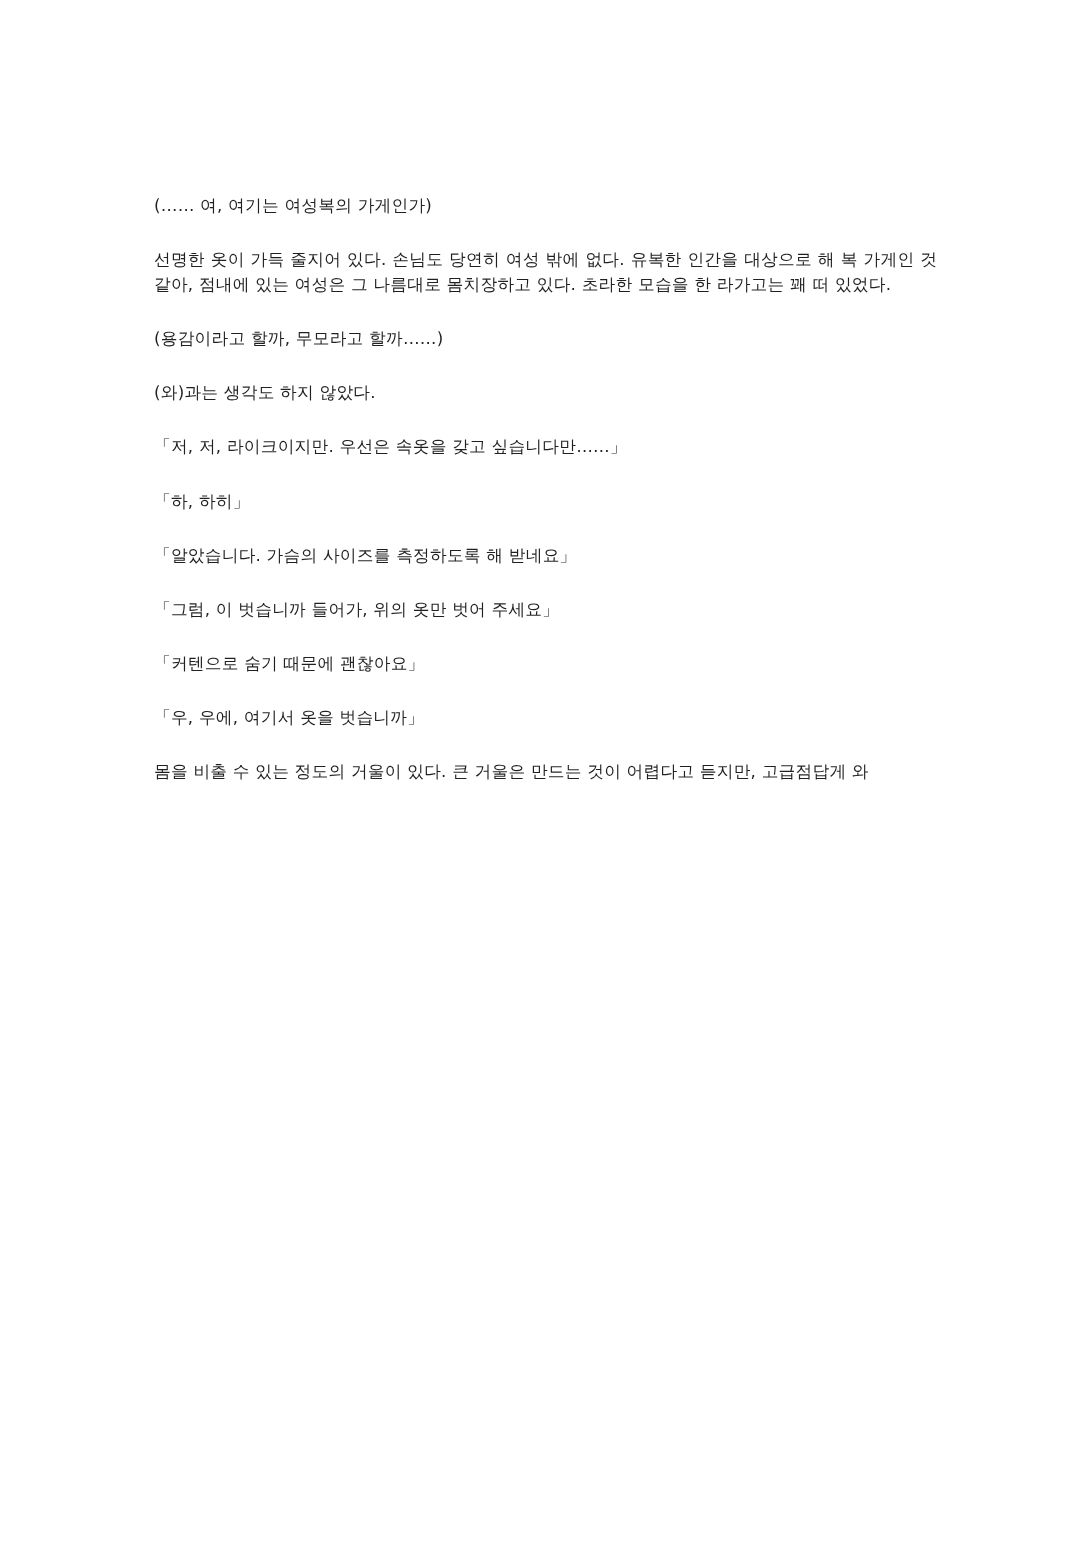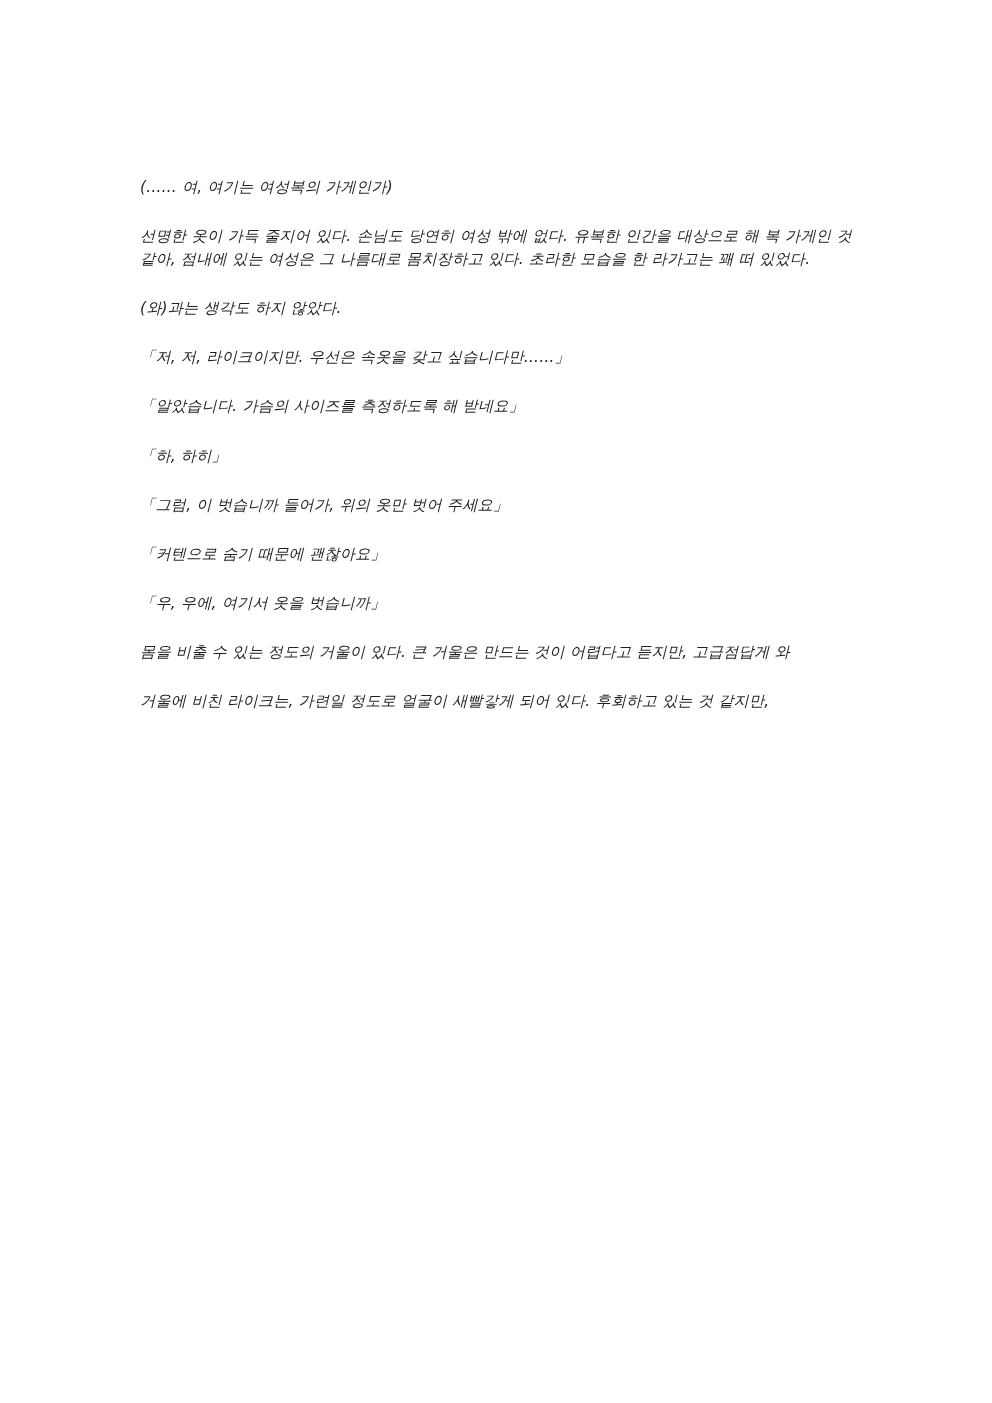--- a/index.html
+++ b/index.html
@@ -17,21 +17,20 @@
   .page {
     position: relative;
     width: 992px;
     height: 1403px;
     background: #ffffff;
     box-sizing: border-box;
     padding: 176px 140px 0 140px;
   }
   .doc-body {
     width: 712px;
-    font-style: italic;
   }
   .para {
     font-size: 15.2px;
     line-height: 1.52;
     color: #231f20;
     margin: 0 0 26px 0;
     text-align: justify;
     text-justify: inter-character;
     word-break: break-all;
     letter-spacing: 0.2px;
@@ -40,23 +39,23 @@
     margin-bottom: 0;
   }
 </style>
 </head>
 <body>
 
 <div class="page">
   <div class="doc-body">
     <p class="para">(…… 여, 여기는 여성복의 가게인가)</p>
     <p class="para">선명한 옷이 가득 줄지어 있다. 손님도 당연히 여성 밖에 없다. 유복한 인간을 대상으로 해 복 가게인 것 같아, 점내에 있는 여성은 그 나름대로 몸치장하고 있다. 초라한 모습을 한 라가고는 꽤 떠 있었다.</p>
+    <p class="para">(용감이라고 할까, 무모라고 할까……)</p>
     <p class="para">(와)과는 생각도 하지 않았다.</p>
     <p class="para">「저, 저, 라이크이지만. 우선은 속옷을 갖고 싶습니다만……」</p>
+    <p class="para">「하, 하히」</p>
     <p class="para">「알았습니다. 가슴의 사이즈를 측정하도록 해 받네요」</p>
-    <p class="para">「하, 하히」</p>
     <p class="para">「그럼, 이 벗습니까 들어가, 위의 옷만 벗어 주세요」</p>
     <p class="para">「커텐으로 숨기 때문에 괜찮아요」</p>
     <p class="para">「우, 우에, 여기서 옷을 벗습니까」</p>
     <p class="para">몸을 비출 수 있는 정도의 거울이 있다. 큰 거울은 만드는 것이 어렵다고 듣지만, 고급점답게 와</p>
-    <p class="para">거울에 비친 라이크는, 가련일 정도로 얼굴이 새빨갛게 되어 있다. 후회하고 있는 것 같지만,</p>
   </div>
 </div>
 
 </body></html>

